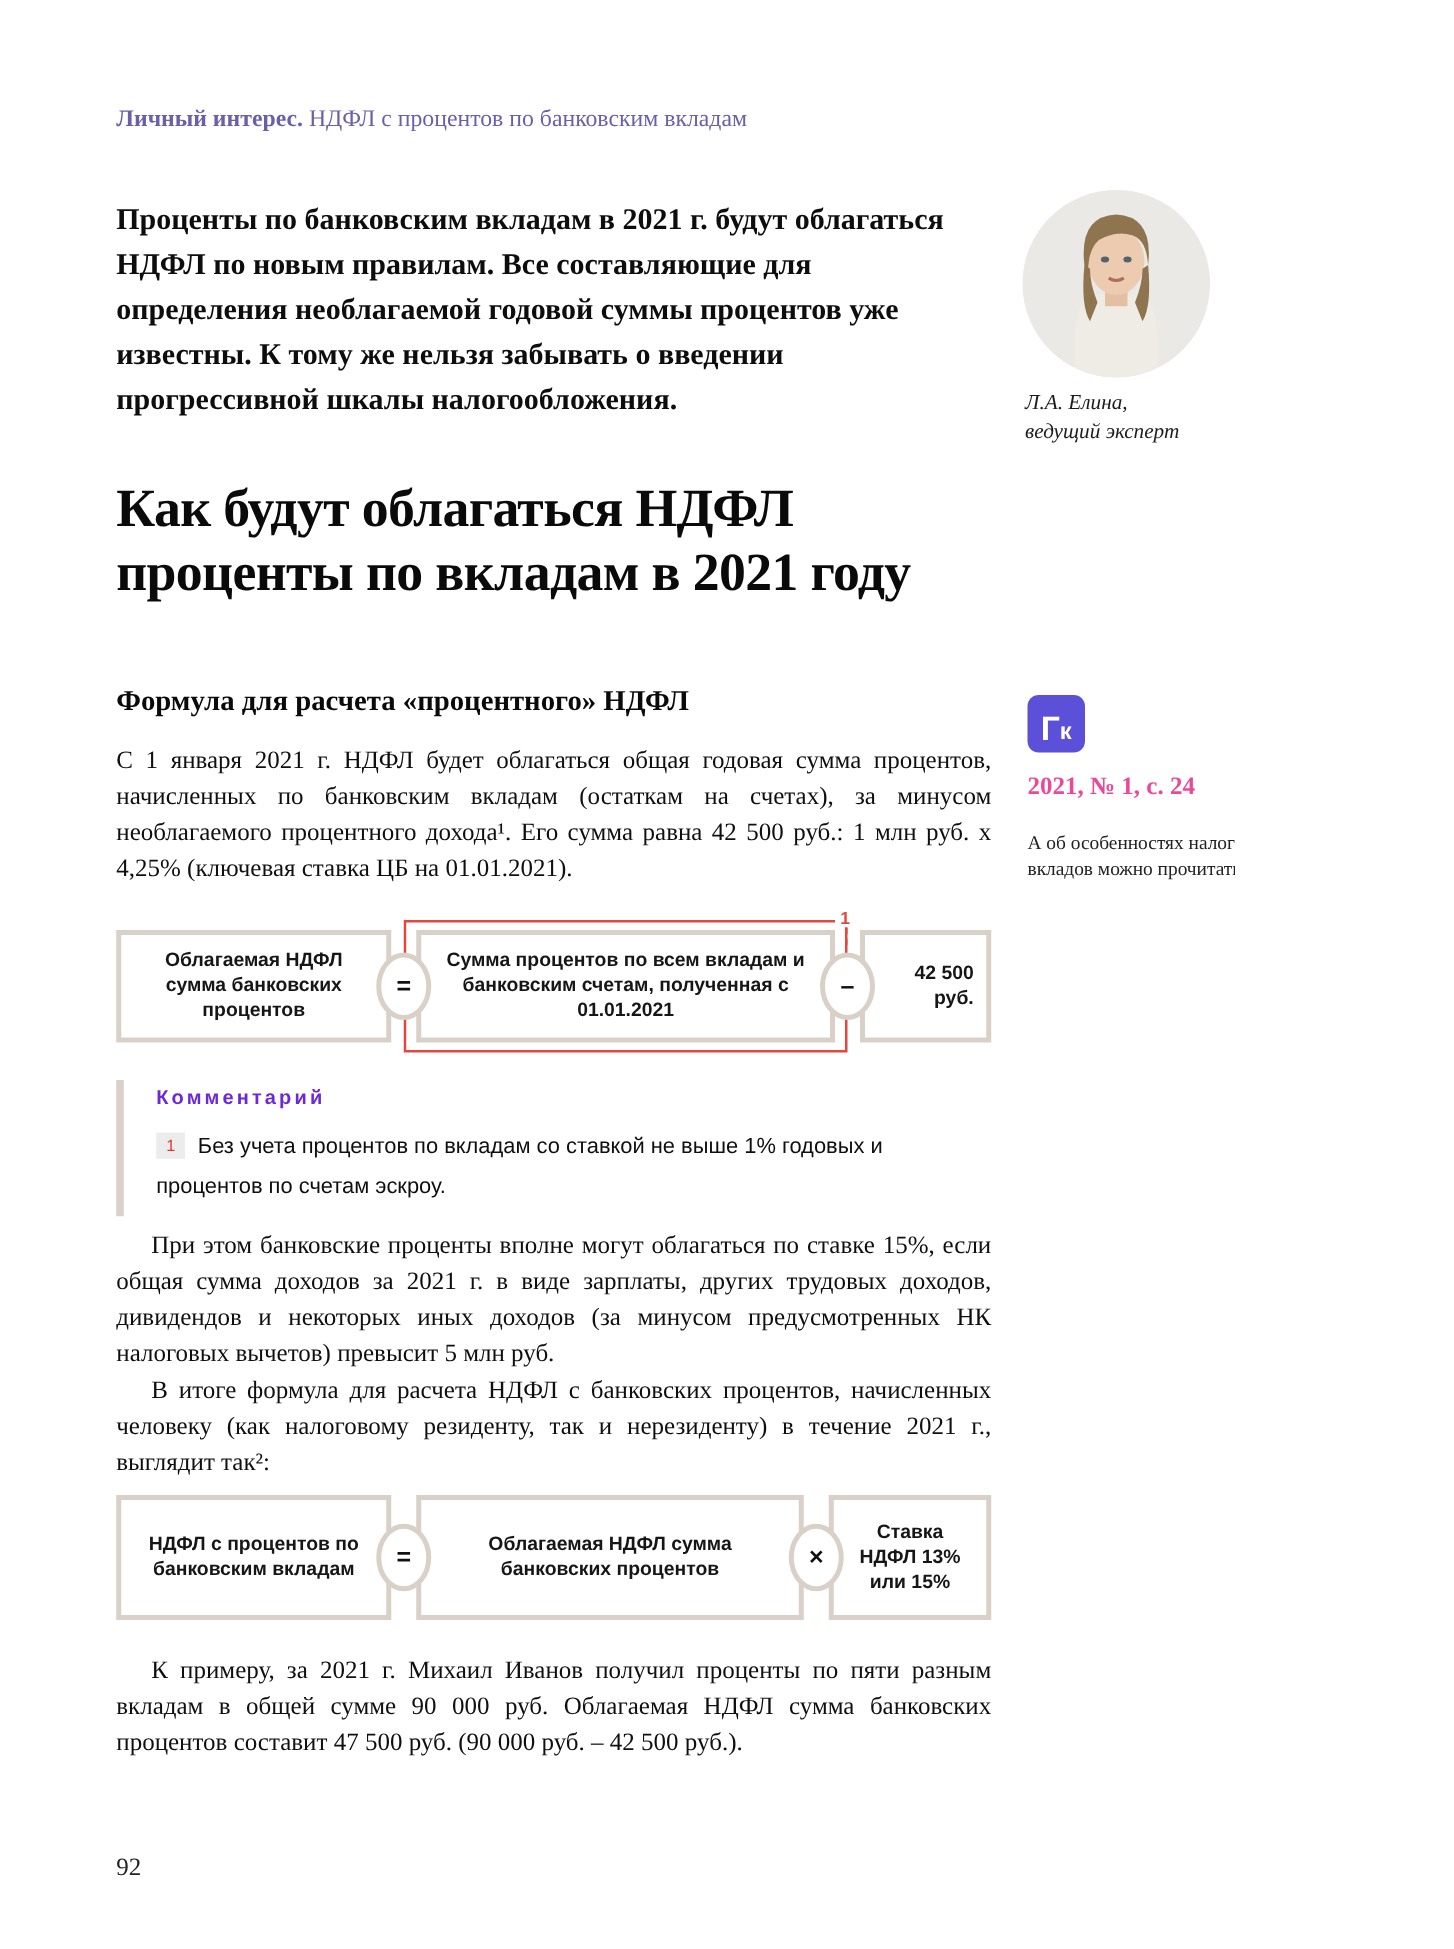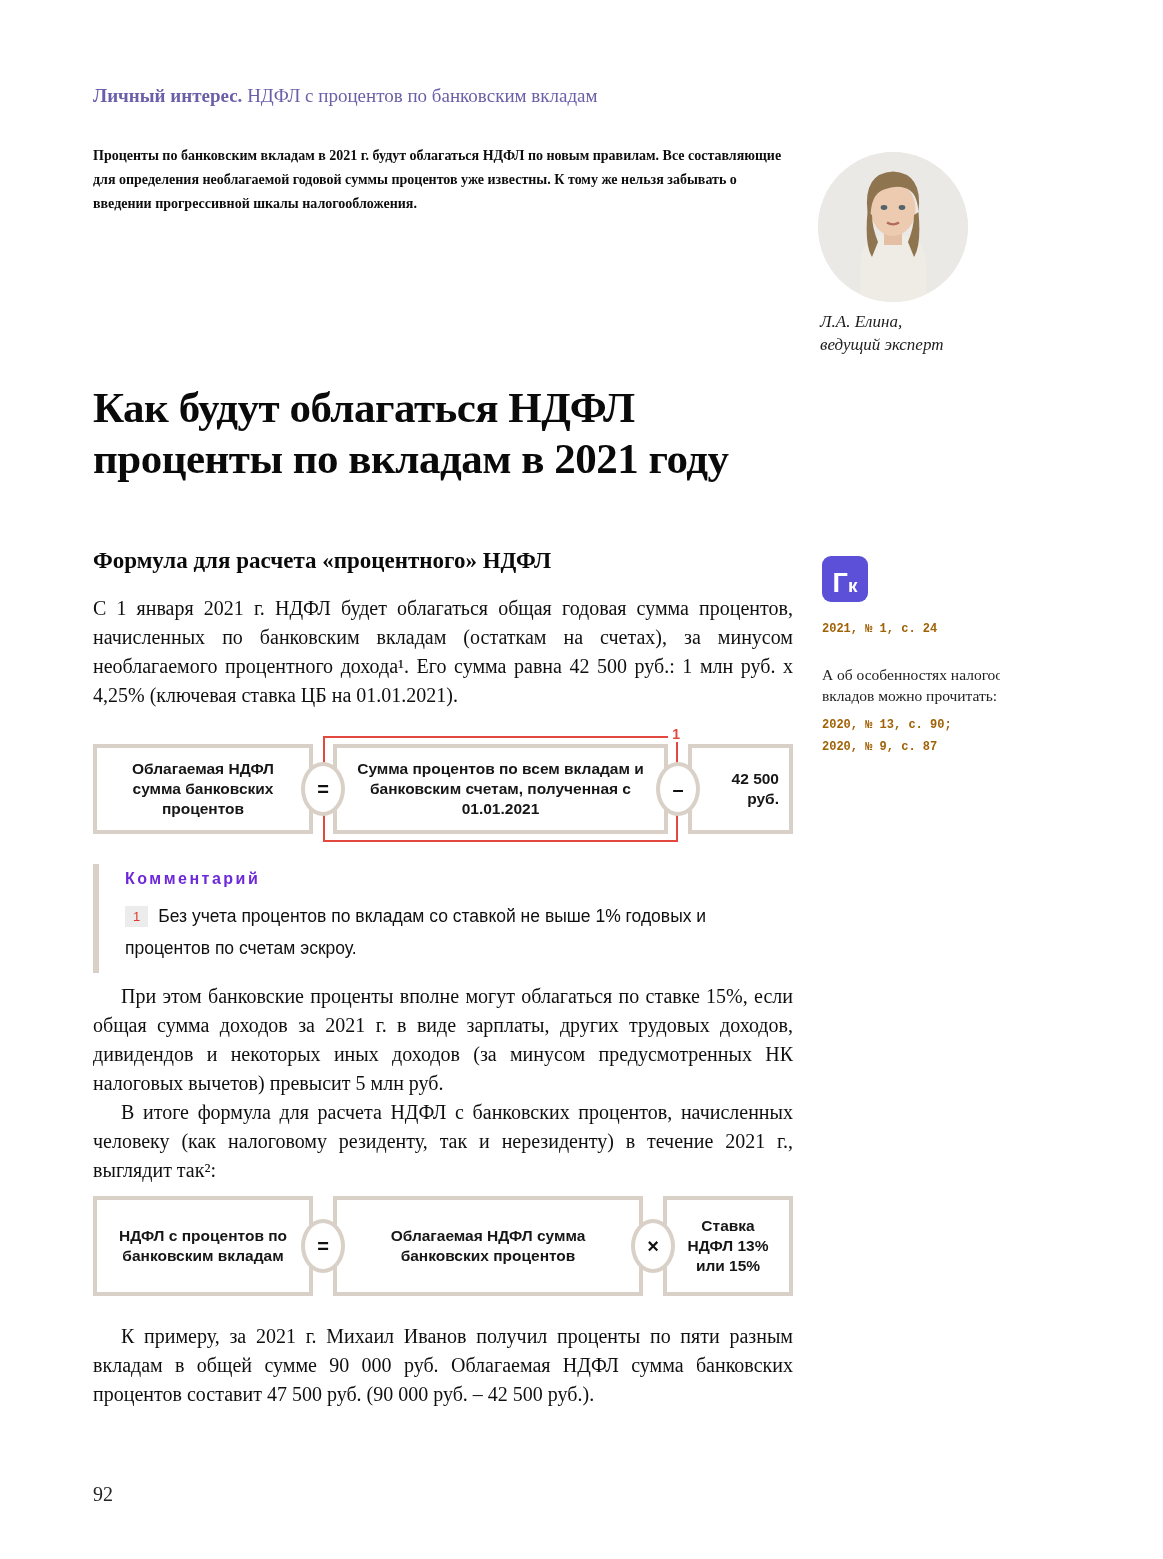--- a/index.html
+++ b/index.html
@@ -1,25 +1,25 @@
 <!DOCTYPE html>
 <html lang="ru"><head>
 <meta charset="utf-8">
 <style>
   html,body{margin:0;padding:0;background:#ffffff;}
   .page{position:relative;width:988px;height:1559px;background:#ffffff;overflow:hidden;
-        font-family:"Liberation Serif",serif;color:#111;padding-left:12px;}
+        font-family:"Liberation Serif",serif;color:#111;}
   .abs{position:absolute;}
 
   
   .header-strap{left:93px;top:85px;font-size:19px;color:#6b5fa8;}
   .header-strap .sec{font-weight:bold;}
 
   
-  .intro{left:93px;top:144px;width:695px;font-weight:bold;font-size:14px;line-height:24px;color:#0d0d0d;}
+  .intro{left:93px;top:158px;width:695px;font-weight:bold;font-size:24px;line-height:36px;color:#0d0d0d;}
 
   
   .photo{left:818px;top:152px;width:150px;height:150px;border-radius:50%;overflow:hidden;background:#ebe9e6;}
   .author{left:820px;top:310px;font-style:italic;font-size:17px;line-height:23px;color:#1c1c1c;}
 
   
   .title{left:93px;top:382px;width:740px;font-size:43px;font-weight:bold;line-height:51px;letter-spacing:-0.5px;color:#0a0a0a;}
 
   
   .section-heading{left:93px;top:548px;font-size:23px;font-weight:bold;color:#0a0a0a;}
@@ -61,21 +61,21 @@
          font-size:13px;line-height:1;padding:4px 8px;margin-right:10px;vertical-align:1px;}
 
   
   .gk{left:822px;top:556px;width:272px;}
   .gk-badge{width:46px;height:46px;background:#5b50d7;border-radius:9px;color:#fff;display:flex;
             align-items:flex-end;justify-content:center;font-family:"Liberation Sans",sans-serif;
             font-weight:bold;margin-bottom:16px;padding-bottom:7px;box-sizing:border-box;}
   .gk-badge .big{font-size:27px;line-height:0.9;}
   .gk-badge .small{font-size:19px;line-height:1;}
   .gk-text{font-size:15.5px;line-height:21px;color:#222;}
-  .gk-ref{font-weight:bold;font-size:12px;line-height:22px;margin-top:8px;color:#a16207;font-family:Liberation Mono, monospace;}
+  .gk-ref{font-weight:bold;font-size:20px;line-height:22px;margin-top:8px;color:#ec4899;}
   .gk-gap{margin-top:24px;}
 
   
   .foot{left:822px;top:1362px;width:290px;font-size:15.5px;line-height:26px;color:#111;}
   .fn-num{font-weight:bold;margin-right:5px;}
 
   .page-num{left:93px;top:1483px;font-size:20px;color:#222;font-family:Liberation Serif, serif;}
 </style>
 </head>
 <body>
@@ -149,22 +149,18 @@
 
   <p class="abs para p4 indent" style="margin:0;">К примеру, за 2021 г. Михаил Иванов получил проценты по пяти разным вкладам в общей сумме 90 000 руб. Облагаемая НДФЛ сумма банковских процентов составит 47 500 руб. (90 000 руб. – 42 500 руб.).</p>
 
   <div class="abs gk">
     <div class="gk-badge">
       <span class="big">Г</span>
         <span class="small">к</span>
     </div>
     <div class="gk-ref">2021, № 1, с. 24</div>
     <div class="gk-text gk-gap">А об особенностях налогообложения вкладов можно прочитать:</div>
-    <div class="gk-ref">
-      <div>2020, № 13, с. 90;</div>
-      <div>2020, № 9, с. 87</div>
-    </div>
   </div>
 
 
   <div class="abs page-num">92</div>
 
 </div>
 
 </body></html>

